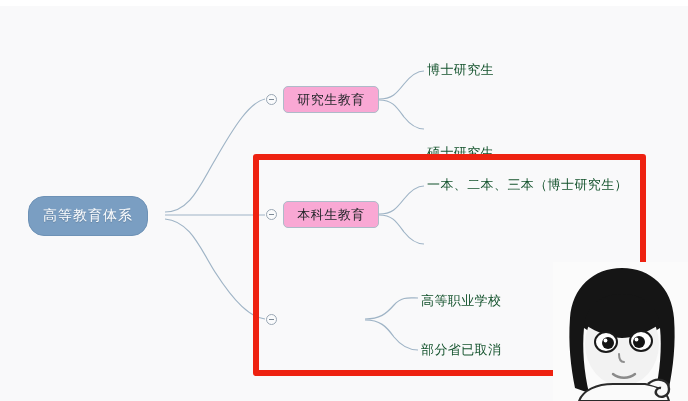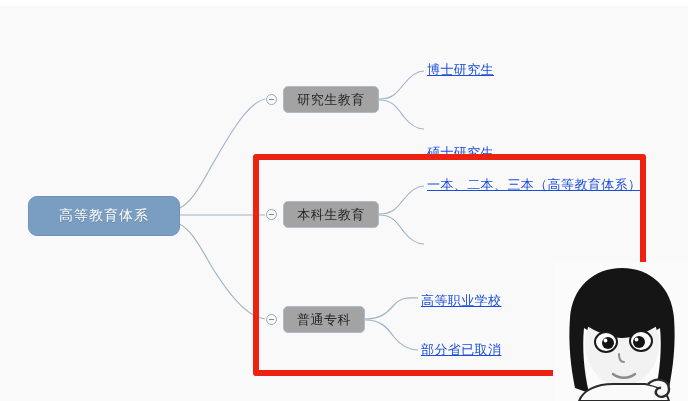--- a/index.html
+++ b/index.html
@@ -34,41 +34,41 @@
     top: 0;
     width: 688px;
     height: 401px;
   }
 
   
   .root-node {
     position: absolute;
     left: 28px;
     top: 196px;
-    width: 152px;
+    width: 120px;
     height: 40px;
-    border-radius: 9px;
+    border-radius: 16px;
     background: #7a9ec2;
     border: 1px solid #6e92b6;
     box-sizing: border-box;
     display: flex;
     align-items: center;
     justify-content: center;
     color: #ffffff;
     font-size: 14px;
     letter-spacing: 1px;
     text-shadow: 0 1px 1px rgba(0,0,0,0.18);
   }
 
   
   .branch-node {
     position: absolute;
     height: 27px;
     border-radius: 5px;
-    background: #a3a3a3;
+    background: #f9a8d4;
     border: 1px solid #aebbc9;
     box-sizing: border-box;
     display: flex;
     align-items: center;
     justify-content: center;
     color: #24262a;
     font-size: 13px;
     letter-spacing: 0.5px;
   }
   .branch-b1 { left: 283px; top: 86px;  width: 96px; }
@@ -94,25 +94,24 @@
     height: 1px;
     background: #7d8a97;
   }
   .toggle-b1 { left: 266px; top: 94px; }
   .toggle-b2 { left: 266px; top: 209px; }
   .toggle-b3 { left: 266px; top: 314px; }
 
   
   .leaf-label {
     position: absolute;
-    color: #1d4ed8;
+    color: #14532d;
     font-size: 13px;
     letter-spacing: 0.4px;
     white-space: nowrap;
-    text-decoration: underline;
   }
   .leaf-l1 { left: 427px; top: 61px;  }
   .leaf-l2 { left: 427px; top: 118px; margin-top: 26px; }
   .leaf-l3 { left: 427px; top: 176px; }
   .leaf-l4 { left: 427px; top: 233px; }
   .leaf-l5 { left: 421px; top: 292px; }
   .leaf-l6 { left: 421px; top: 341px; }
 
   
   .highlight-rect {
@@ -172,26 +171,23 @@
   <div class="branch-node branch-b1">
     <span>研究生教育</span>
   </div>
   <div class="leaf-label leaf-l1">博士研究生</div>
   <div class="leaf-label leaf-l2">硕士研究生</div>
 
   <div class="collapse-toggle toggle-b2"></div>
   <div class="branch-node branch-b2">
     <span>本科生教育</span>
   </div>
-  <div class="leaf-label leaf-l3">一本、二本、三本（高等教育体系）</div>
+  <div class="leaf-label leaf-l3">一本、二本、三本（博士研究生）</div>
 
   <div class="collapse-toggle toggle-b3"></div>
-  <div class="branch-node branch-b3">
-    <span>普通专科</span>
-  </div>
   <div class="leaf-label leaf-l5">高等职业学校</div>
   <div class="leaf-label leaf-l6">部分省已取消</div>
 
   <div class="highlight-rect"></div>
 
   <div class="sticker">
     <svg width="138" height="139" viewBox="0 0 138 139" xmlns="http://www.w3.org/2000/svg">
 
       <rect x="0" y="0" width="138" height="139" fill="#fbfbfb"></rect>
 

